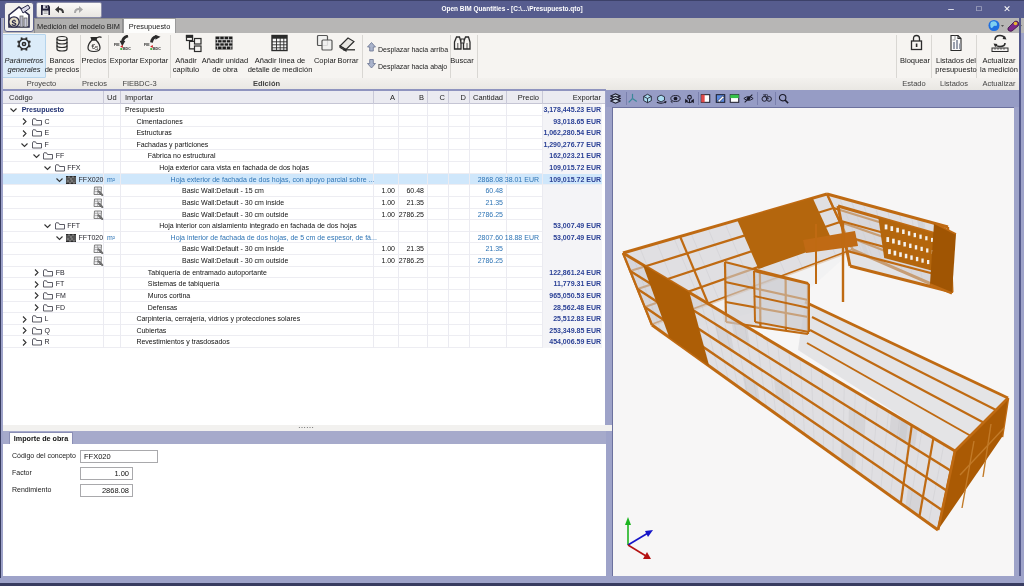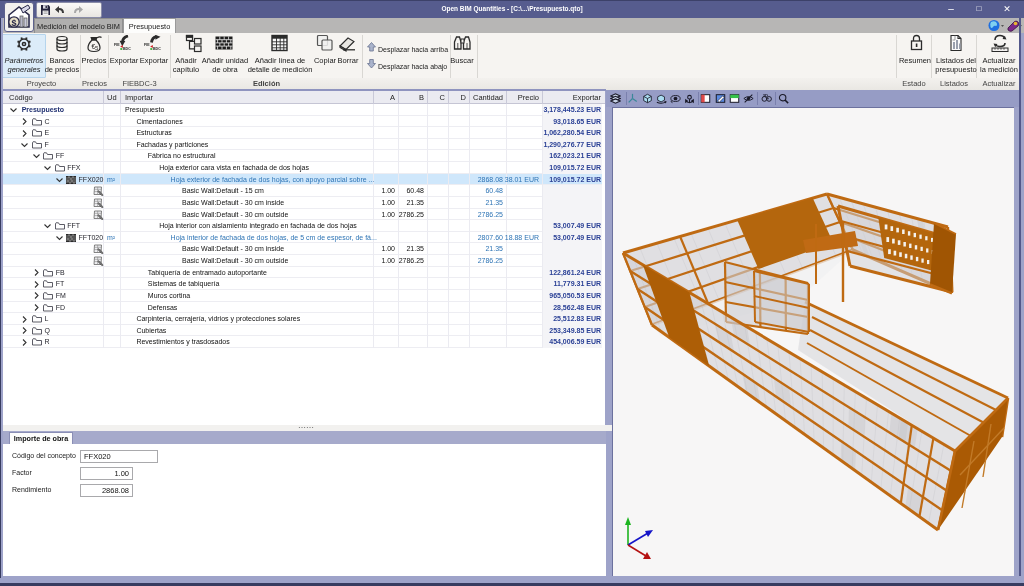--- a/index.html
+++ b/index.html
@@ -100,21 +100,21 @@
 <div class="tlabel" style="left:42px;top:56px;width:40px;">Bancos<br>de precios</div>
 <div class="tlabel" style="left:79px;top:56px;width:30px;">Precios</div>
 <div class="tlabel" style="left:107px;top:56px;width:34px;">Exportar</div>
 <div class="tlabel" style="left:137px;top:56px;width:34px;">Exportar</div>
 <div class="tlabel" style="left:168px;top:56px;width:36px;">Añadir<br>capítulo</div>
 <div class="tlabel" style="left:200px;top:56px;width:50px;">Añadir unidad<br>de obra</div>
 <div class="tlabel" style="left:239px;top:56px;width:82px;">Añadir línea de<br>detalle de medición</div>
 <div class="tlabel" style="left:312px;top:56px;width:26px;">Copiar</div>
 <div class="tlabel" style="left:336px;top:56px;width:24px;">Borrar</div>
 <div class="tlabel" style="left:447px;top:56px;width:30px;">Buscar</div>
-<div class="tlabel" style="left:898px;top:56px;width:34px;">Resumen</div>
+<div class="tlabel" style="left:898px;top:56px;width:34px;">Bloquear</div>
 <div class="tlabel" style="left:933px;top:56px;width:46px;">Listados del<br>presupuesto</div>
 <div class="tlabel" style="left:977px;top:56px;width:44px;">Actualizar<br>la medición</div>
 <div class="tlabel" style="left:378px;top:45px;width:140px;text-align:left;font-size:7px;">Desplazar hacia arriba</div>
 <div class="tlabel" style="left:378px;top:62px;width:140px;text-align:left;font-size:7px;">Desplazar hacia abajo</div>
 <svg class="abs" style="left:15px;top:35px;" width="18" height="18" viewBox="0 0 18 18">
     <g fill="none" stroke="#2b2b2b" stroke-width="1.5">
       <circle cx="9" cy="9" r="5"></circle>
       <circle cx="9" cy="9" r="1.6"></circle>
       <line x1="13.8" y1="11.0" x2="15.5" y2="11.7" stroke-width="1.9"></line>
       <line x1="11.0" y1="13.8" x2="11.7" y2="15.5" stroke-width="1.9"></line>

